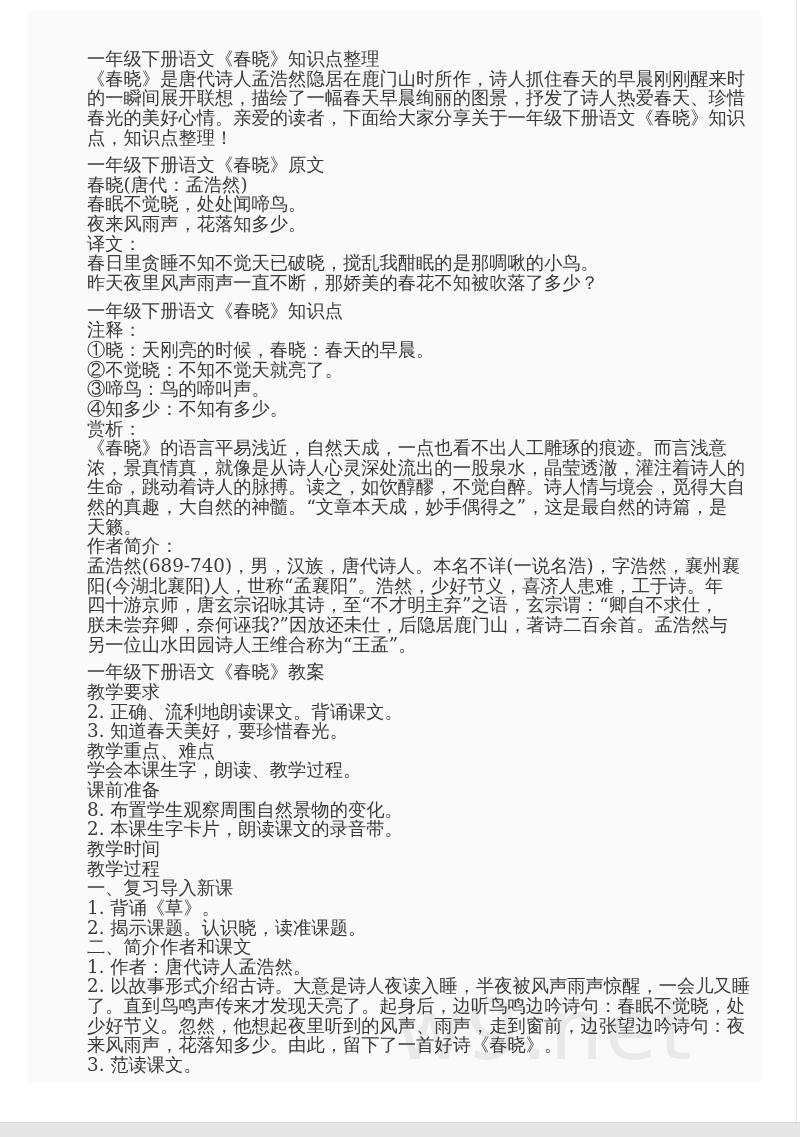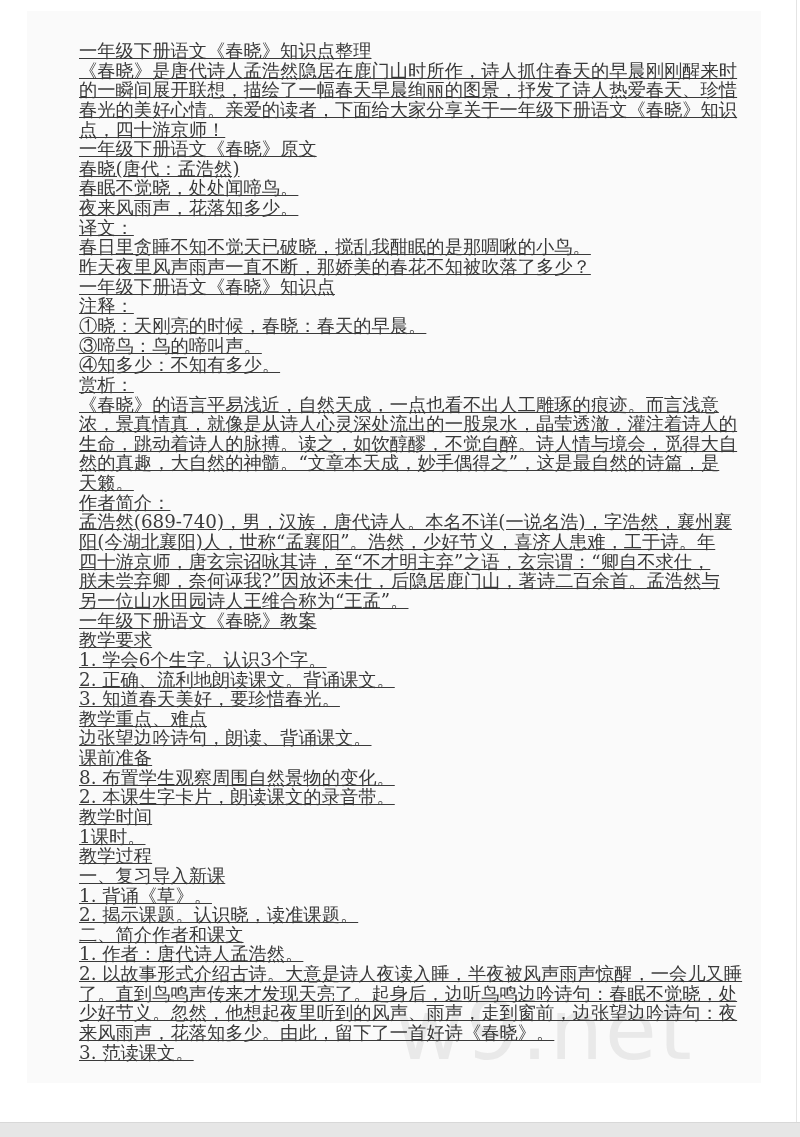--- a/index.html
+++ b/index.html
@@ -49,21 +49,21 @@
       top: 41px;
       z-index: 2;
       color: #3a3a3a;
       font-size: 18.3px;
       line-height: 19.65px;
     }
     .ln {
       height: 19.65px;
       white-space: nowrap;
     }
-    section { margin: 0; padding: 0; text-decoration: underline; }
+    section { margin: 8px; padding: 0; }
     .bottom-strip {
       position: absolute;
       left: 0;
       top: 1122px;
       width: 800px;
       height: 15px;
       background: #e6e6e6;
       border-top: 1px solid #d8d8d8;
     }
   </style>
@@ -76,66 +76,65 @@
 
 <div class="watermark">w9.net</div>
 
 <div class="text-body">
 
   <section>
     <div class="ln">一年级下册语文《春晓》知识点整理</div>
     <div class="ln">《春晓》是唐代诗人孟浩然隐居在鹿门山时所作，诗人抓住春天的早晨刚刚醒来时</div>
     <div class="ln">的一瞬间展开联想，描绘了一幅春天早晨绚丽的图景，抒发了诗人热爱春天、珍惜</div>
     <div class="ln">春光的美好心情。亲爱的读者，下面给大家分享关于一年级下册语文《春晓》知识</div>
-    <div class="ln">点，四十游京师！</div>
+    <div class="ln">点，知识点整理！</div>
   </section>
 
   <section>
     <div class="ln">一年级下册语文《春晓》原文</div>
     <div class="ln">春晓(唐代：孟浩然)</div>
     <div class="ln">春眠不觉晓，处处闻啼鸟。</div>
     <div class="ln">夜来风雨声，花落知多少。</div>
     <div class="ln">译文：</div>
     <div class="ln">春日里贪睡不知不觉天已破晓，搅乱我酣眠的是那啁啾的小鸟。</div>
     <div class="ln">昨天夜里风声雨声一直不断，那娇美的春花不知被吹落了多少？</div>
   </section>
 
   <section>
     <div class="ln">一年级下册语文《春晓》知识点</div>
     <div class="ln">注释：</div>
     <div class="ln">①晓：天刚亮的时候，春晓：春天的早晨。</div>
+    <div class="ln">②不觉晓：不知不觉天就亮了。</div>
     <div class="ln">③啼鸟：鸟的啼叫声。</div>
     <div class="ln">④知多少：不知有多少。</div>
     <div class="ln">赏析：</div>
     <div class="ln">《春晓》的语言平易浅近，自然天成，一点也看不出人工雕琢的痕迹。而言浅意</div>
     <div class="ln">浓，景真情真，就像是从诗人心灵深处流出的一股泉水，晶莹透澈，灌注着诗人的</div>
     <div class="ln">生命，跳动着诗人的脉搏。读之，如饮醇醪，不觉自醉。诗人情与境会，觅得大自</div>
     <div class="ln">然的真趣，大自然的神髓。“文章本天成，妙手偶得之”，这是最自然的诗篇，是</div>
     <div class="ln">天籁。</div>
     <div class="ln">作者简介：</div>
     <div class="ln">孟浩然(689-740)，男，汉族，唐代诗人。本名不详(一说名浩)，字浩然，襄州襄</div>
     <div class="ln">阳(今湖北襄阳)人，世称“孟襄阳”。浩然，少好节义，喜济人患难，工于诗。年</div>
     <div class="ln">四十游京师，唐玄宗诏咏其诗，至“不才明主弃”之语，玄宗谓：“卿自不求仕，</div>
     <div class="ln">朕未尝弃卿，奈何诬我?”因放还未仕，后隐居鹿门山，著诗二百余首。孟浩然与</div>
     <div class="ln">另一位山水田园诗人王维合称为“王孟”。</div>
   </section>
 
   <section>
     <div class="ln">一年级下册语文《春晓》教案</div>
     <div class="ln">教学要求</div>
-    <div class="ln">1. 学会6个生字。认识3个字。</div>
     <div class="ln">2. 正确、流利地朗读课文。背诵课文。</div>
     <div class="ln">3. 知道春天美好，要珍惜春光。</div>
     <div class="ln">教学重点、难点</div>
-    <div class="ln">边张望边吟诗句，朗读、背诵课文。</div>
+    <div class="ln">学会本课生字，朗读、教学过程。</div>
     <div class="ln">课前准备</div>
     <div class="ln">8. 布置学生观察周围自然景物的变化。</div>
     <div class="ln">2. 本课生字卡片，朗读课文的录音带。</div>
     <div class="ln">教学时间</div>
-    <div class="ln">1课时。</div>
     <div class="ln">教学过程</div>
     <div class="ln">一、复习导入新课</div>
     <div class="ln">1. 背诵《草》。</div>
     <div class="ln">2. 揭示课题。认识晓，读准课题。</div>
     <div class="ln">二、简介作者和课文</div>
     <div class="ln">1. 作者：唐代诗人孟浩然。</div>
     <div class="ln">2. 以故事形式介绍古诗。大意是诗人夜读入睡，半夜被风声雨声惊醒，一会儿又睡</div>
     <div class="ln">了。直到鸟鸣声传来才发现天亮了。起身后，边听鸟鸣边吟诗句：春眠不觉晓，处</div>
     <div class="ln">少好节义。忽然，他想起夜里听到的风声、雨声，走到窗前，边张望边吟诗句：夜</div>
     <div class="ln">来风雨声，花落知多少。由此，留下了一首好诗《春晓》。</div>

